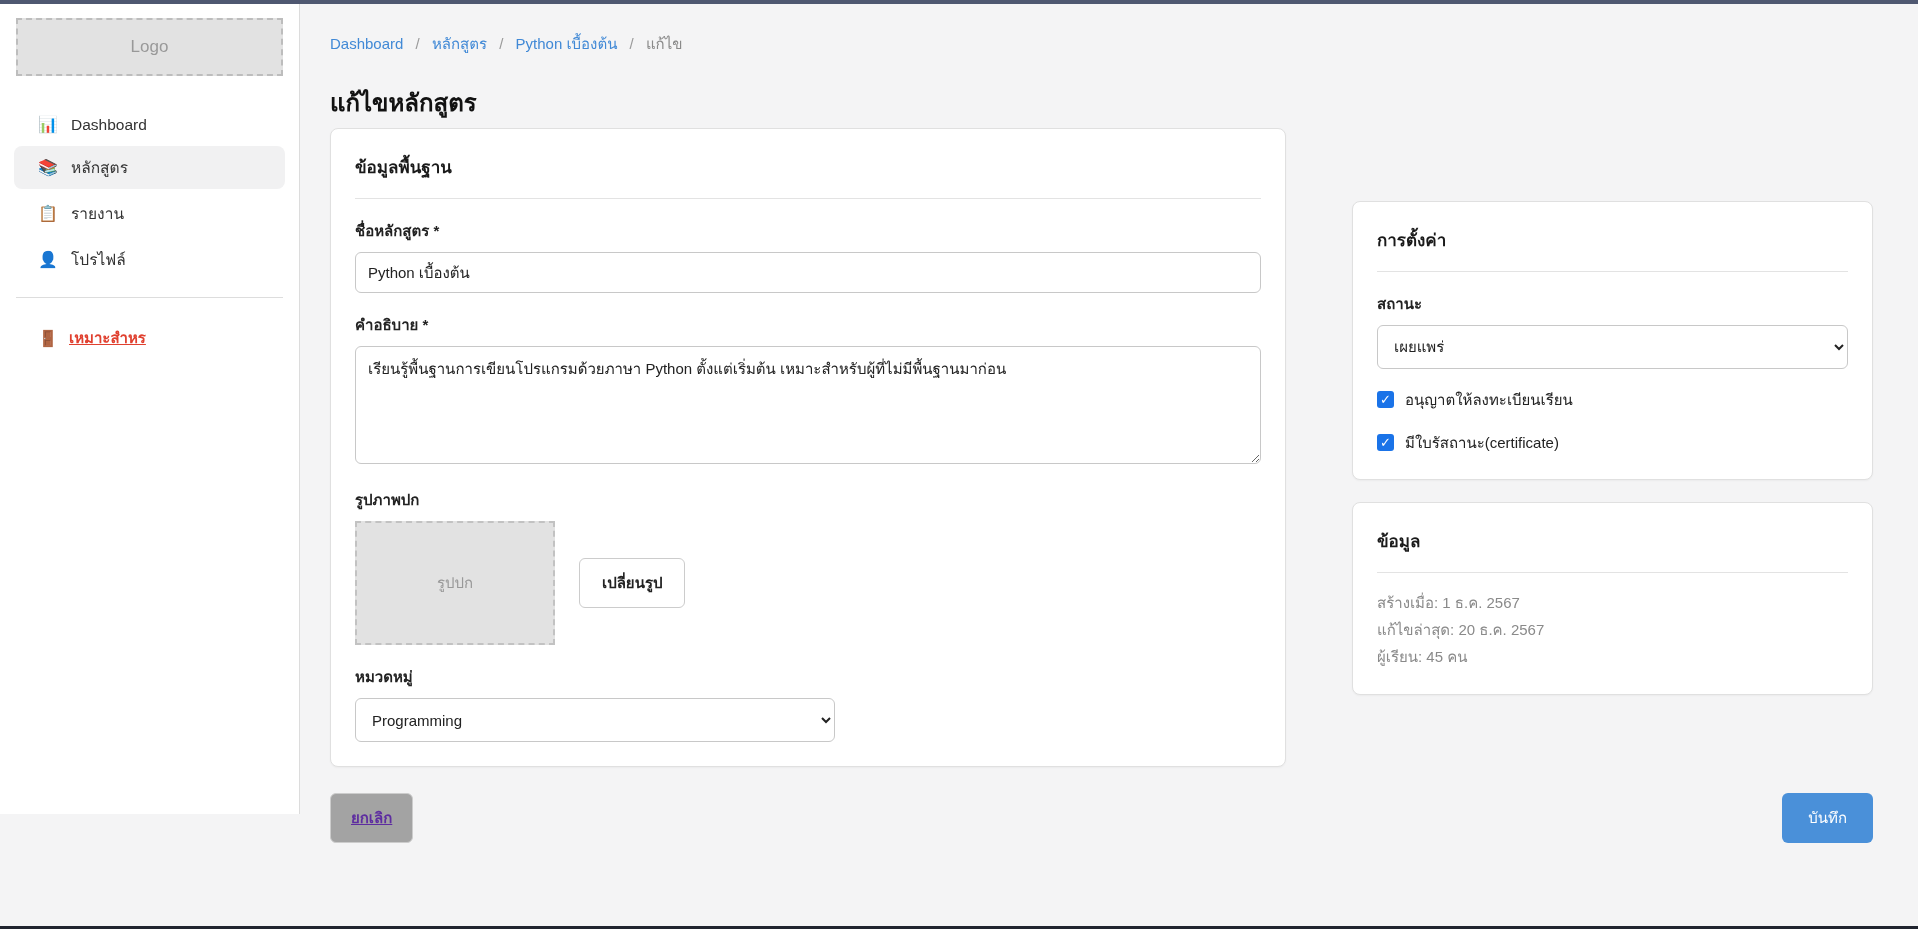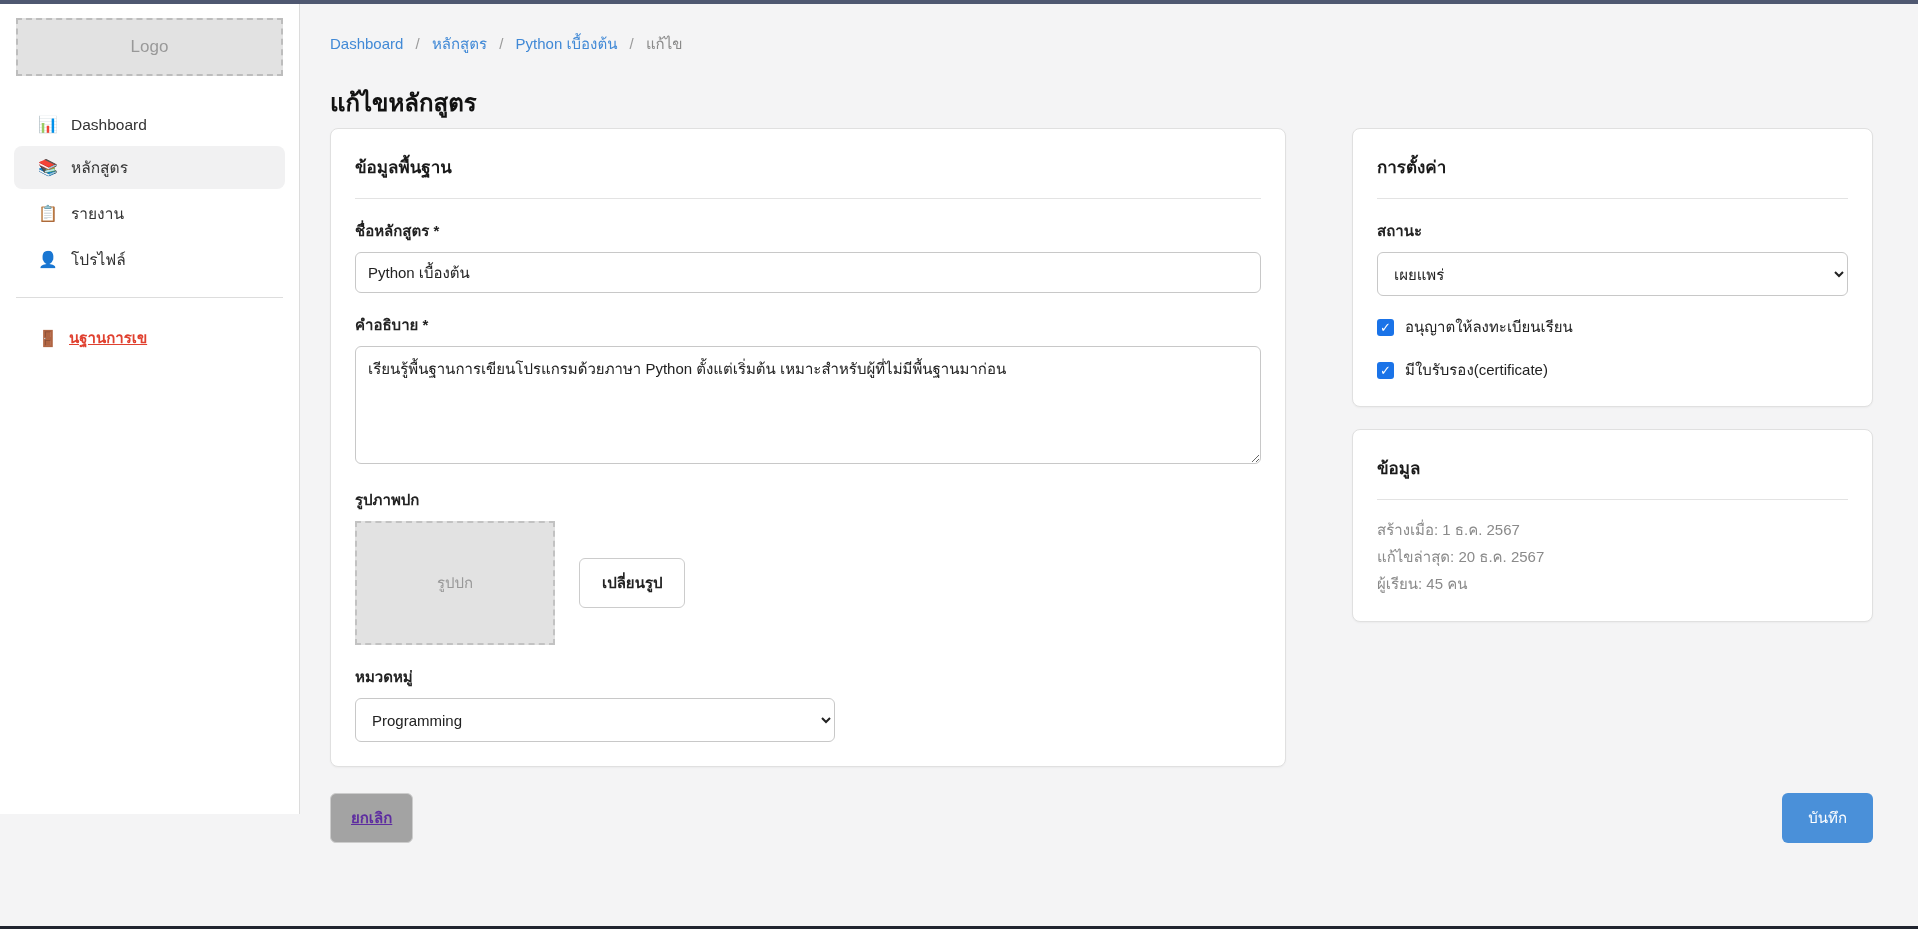--- a/index.html
+++ b/index.html
@@ -47,21 +47,21 @@
   .logout .label { text-decoration: underline; font-weight: bold; }
 
   
   .content { flex: 1 1 auto; padding: 0 45px 0 30px; }
   .breadcrumb { padding-top: 28px; font-size: 15px; color: #9a9a9a; }
   .breadcrumb .crumb { color: #4189d6; text-decoration: none; cursor: pointer; }
   .breadcrumb .sep { margin: 0 8px; color: #9a9a9a; }
   .breadcrumb .current { color: #8a8a8a; }
   .page-title { font-size: 24px; font-weight: bold; color: #111; margin: 27px 0 6px 0; }
 
-  .grid { display: flex; gap: 22px; align-items: flex-start; }
+  .grid { display: flex; gap: 22px; align-items: center; }
   .card {
     background: #fff; border: 1px solid #e0e0e0; border-radius: 8px;
     padding: 24px; box-shadow: 0 1px 2px rgba(0,0,0,0.04);
   }
   .card-main { flex: 1 1 auto; }
   .col-right { flex: 0 0 521px; margin-left: 44px; }
   .card h2 { font-size: 17px; font-weight: bold; margin: 0 0 18px 0; color: #1a1a1a; }
   .card hr { border: none; border-top: 1px solid #e3e3e3; margin: 0 0 4px 0; }
 
   .field-label { display: block; font-weight: bold; font-size: 15px; margin: 20px 0 9px 0; color: #222; }
@@ -134,21 +134,21 @@
         <span>รายงาน</span>
       </div>
       <div class="nav-item">
         <span class="nav-icon">👤</span>
         <span>โปรไฟล์</span>
       </div>
     </nav>
     <hr class="side-divider">
     <div class="logout">
       <span class="nav-icon">🚪</span>
-      <span class="label">นฐานการเข</span>
+      <span class="label">เหมาะสำหร</span>
     </div>
   </aside>
 
   <main class="content">
 
     <div class="breadcrumb">
       <a class="crumb">Dashboard</a>
       <span class="sep">/</span>
       <a class="crumb">หลักสูตร</a>
       <span class="sep">/</span>
@@ -195,21 +195,21 @@
           <select class="select">
             <option>เผยแพร่</option>
           </select>
 
           <div class="check-row">
             <span class="checkbox">✓</span>
             <span>อนุญาตให้ลงทะเบียนเรียน</span>
           </div>
           <div class="check-row">
             <span class="checkbox">✓</span>
-            <span>มีใบรับรอง(certificate)</span>
+            <span>มีใบรัสถานะ(certificate)</span>
           </div>
         </section>
 
         <section class="card card-info">
           <h2>ข้อมูล</h2>
           <hr>
           <div style="margin-top: 16px;">
             <div class="info-line">สร้างเมื่อ: 1 ธ.ค. 2567</div>
             <div class="info-line">แก้ไขล่าสุด: 20 ธ.ค. 2567</div>
             <div class="info-line">ผู้เรียน: 45 คน</div>

